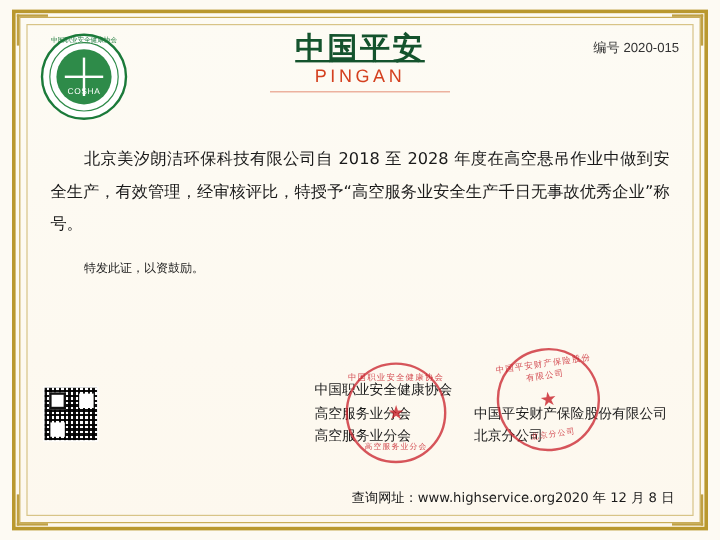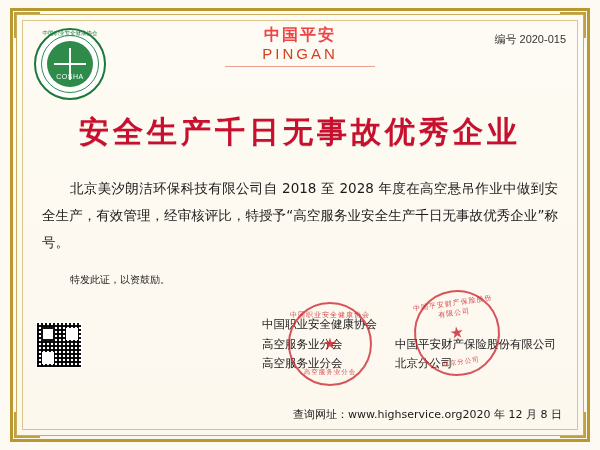--- a/index.html
+++ b/index.html
@@ -134,26 +134,27 @@
 
   .pingan {
     position: absolute;
     left: 50%;
     top: 0;
     transform: translateX(-50%);
     text-align: center;
     width: 180px;
   }
   .pingan .cn {
-    font-size: 16px;
-    color: #ef4444;
+    font-size: 25px;
+    color: #14532d;
     font-weight: bold;
     letter-spacing: 2px;
     line-height: 1.1;
     font-family: "DejaVu Sans", sans-serif;
+    text-decoration: underline;
   }
   .pingan .en {
     font-size: 15px;
     color: #d4401f;
     letter-spacing: 3px;
     font-family: "Liberation Sans", sans-serif;
     margin-top: 1px;
   }
   .pingan .sep {
     width: 150px;
@@ -337,21 +338,20 @@
 
       <div class="pingan">
         <div class="cn">中国平安</div>
         <div class="en">PINGAN</div>
         <div class="sep"></div>
       </div>
 
       <div class="doc-no">编号 2020-015</div>
     </div>
 
-    <div class="title">安全生产千日无事故优秀企业</div>
 
     <div class="body-text">北京美汐朗洁环保科技有限公司自 2018 至 2028 年度在高空悬吊作业中做到安全生产，有效管理，经审核评比，特授予“高空服务业安全生产千日无事故优秀企业”称号。</div>
 
     <div class="encourage">特发此证，以资鼓励。</div>
 
     <div class="sig-area">
       <div class="qr"></div>
 
       <div class="sig-cols">
         <div class="sig-col">

